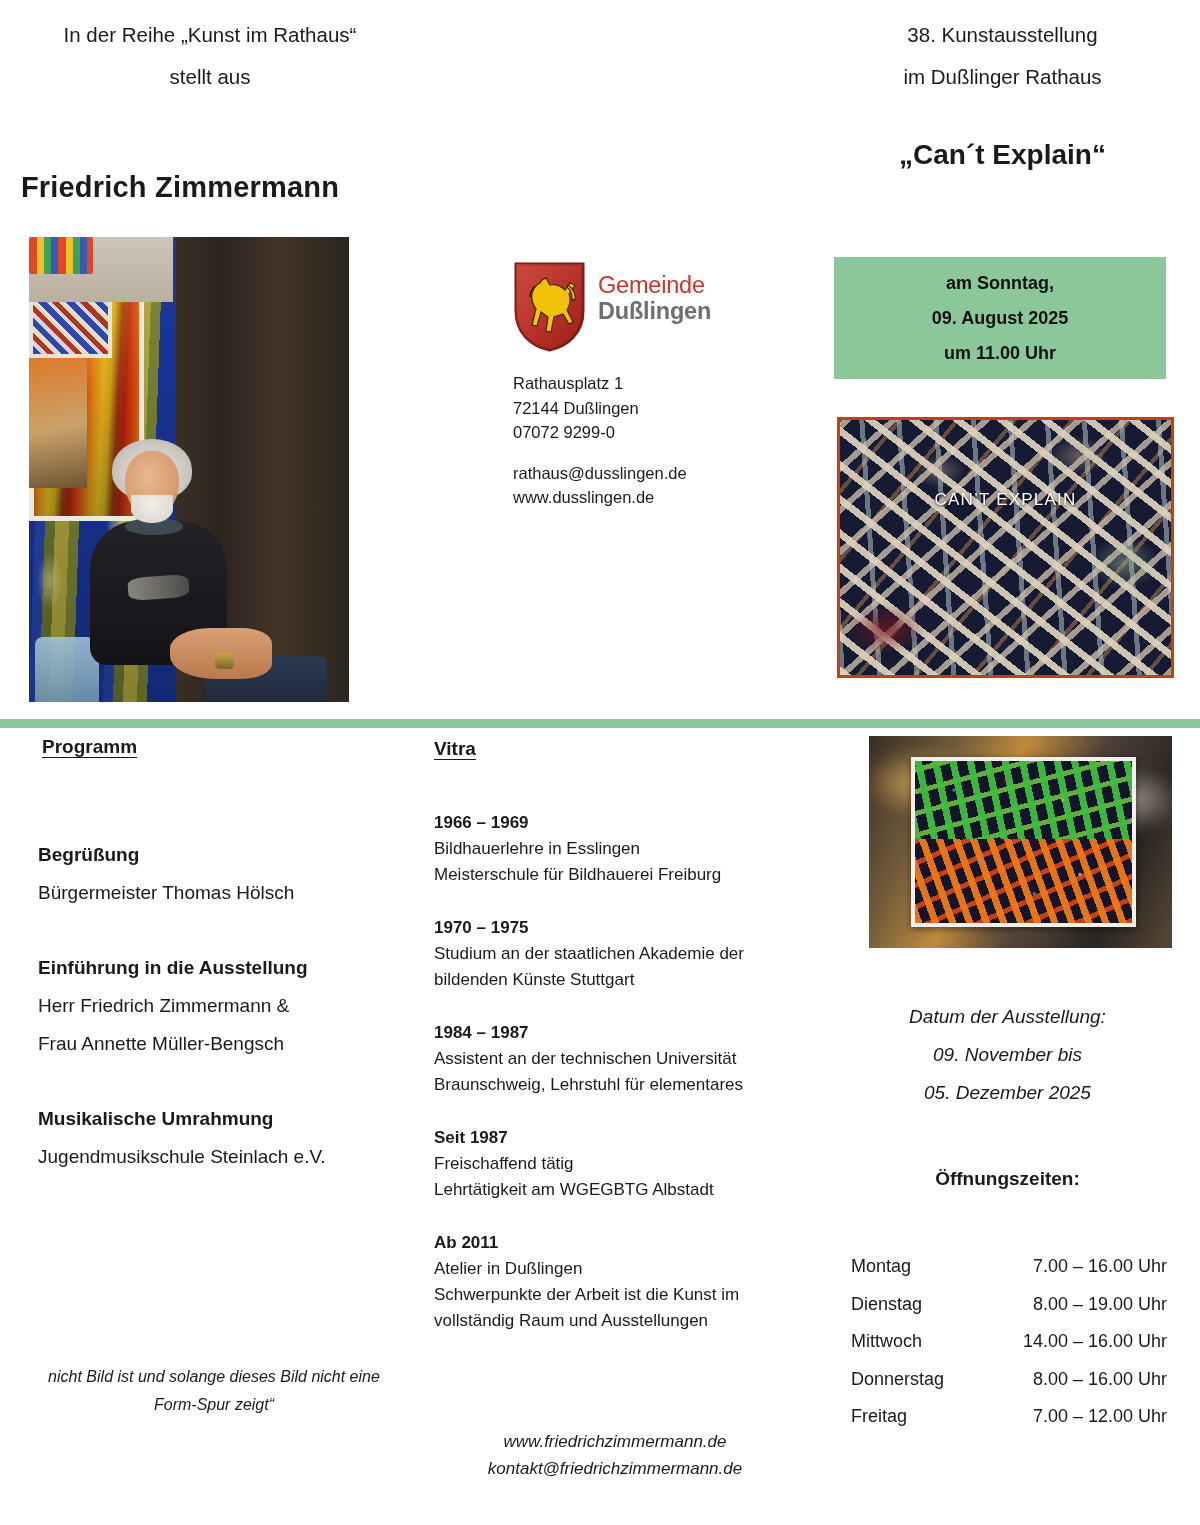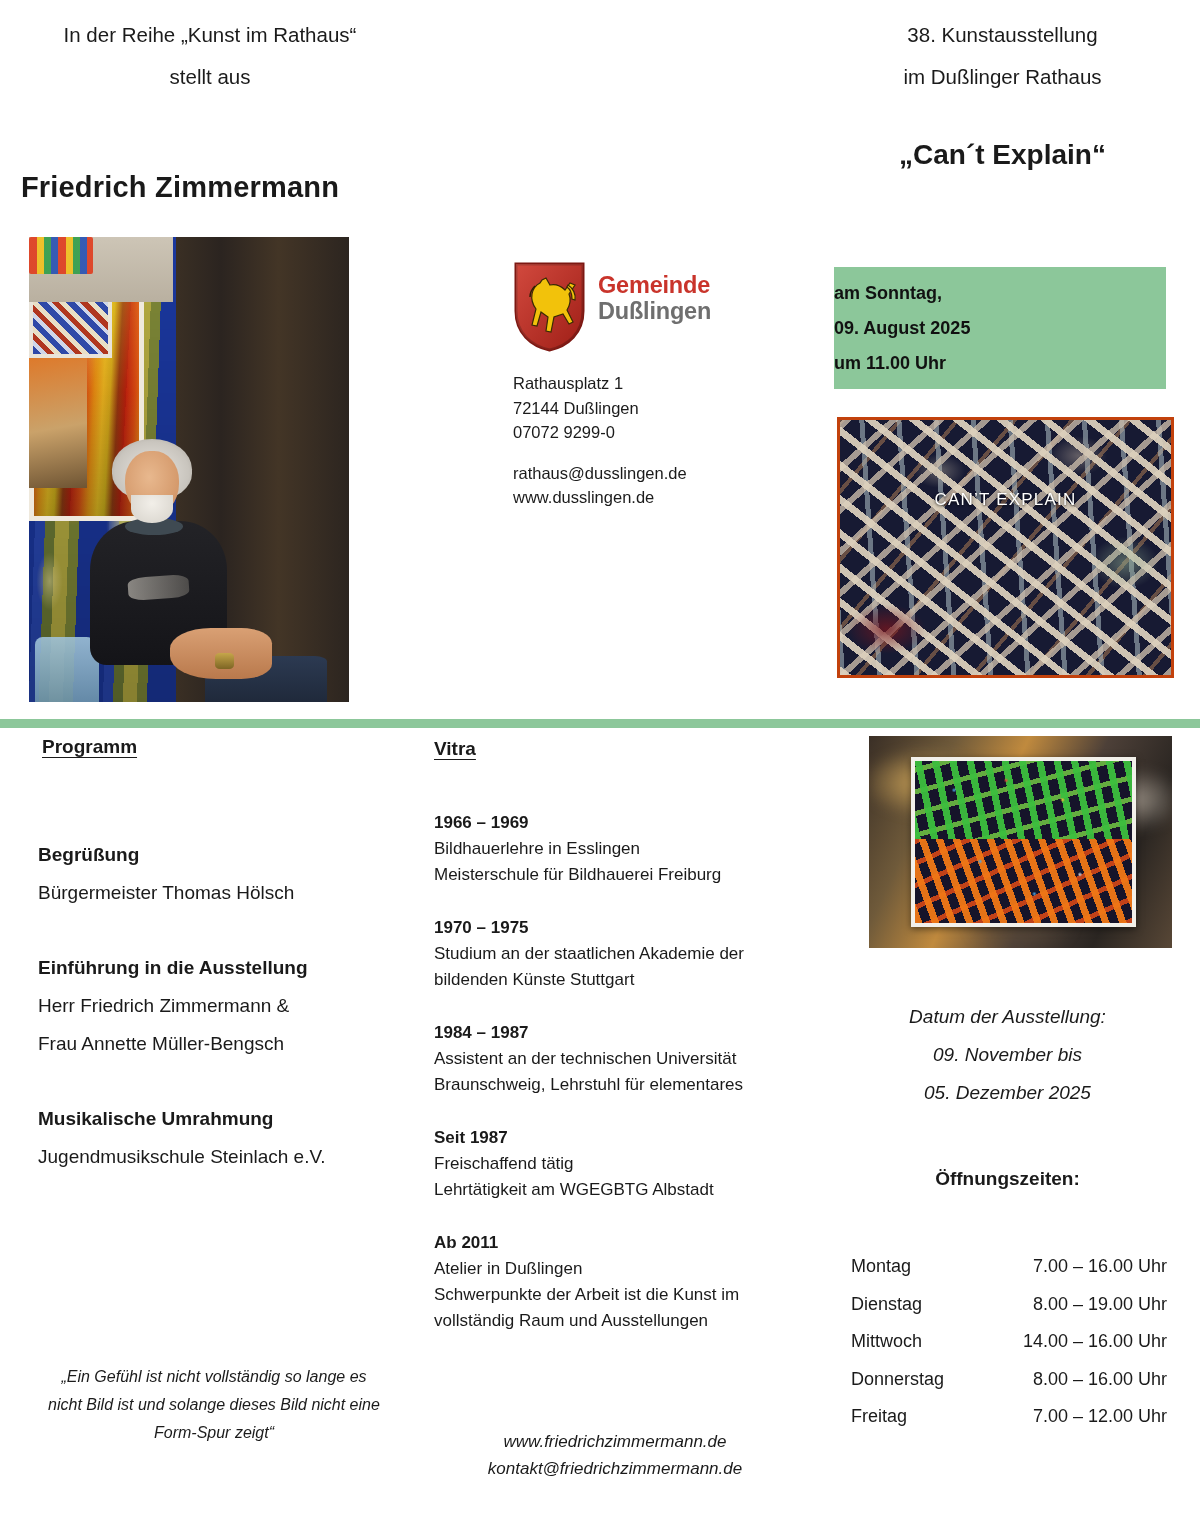--- a/index.html
+++ b/index.html
@@ -144,34 +144,34 @@
   }
   .ph-chair {
     position:absolute; left:2%; top:86%; width:20%; height:14%;
     background: linear-gradient(180deg,#9fc2d8,#6d94ad); border-radius:12% 20% 0 0; opacity:.9;
   }
 
   
   .crest-wrap { position:absolute; left:513px; top:261px; width:190px; height:100px; }
   .crest { position:absolute; left:0; top:0; width:73px; height:92px; }
   .crest-logo-text { position:absolute; left:85px; top:11px; line-height:1.12; }
-  .logo-l1 { font-size:23.5px; font-weight:bold; color:#c9342b; letter-spacing:-.2px; }
+  .logo-l1 { font-size:23.5px; font-weight:normal; color:#c9342b; letter-spacing:-.2px; }
   .logo-l2 { font-size:23.5px; font-weight:bold; color:#6f6f6f; letter-spacing:-.2px;text-align:right; }
 
   .address {
     position:absolute; left:513px; top:371px; width:250px;
     font-size:16.5px; line-height:24.5px; color:#1b1b1b;
   }
   .address .gap { height:16px; }
 
   
   .date-box {
-    position:absolute; left:834px; top:267px; width:332px; height:122px;
+    position:absolute; left:834px; top:257px; width:332px; height:122px;
     background:#8cc79a; display:flex; flex-direction:column;
-    align-items:flex-start; justify-content:center;
+    align-items:center; justify-content:center;
   }
   .date-box div { font-size:18px; font-weight:bold; line-height:35px; color:#111; }
 
   
   .painting1 {
     position:absolute; left:837px; top:417px; width:337px; height:261px;
     background:#171a33; overflow:hidden; border:3px solid #c2410c;
   }
   .painting1 .strokes { position:absolute; inset:0;
     background:
@@ -383,21 +383,20 @@
         <div class="p-line">Herr Friedrich Zimmermann &amp;</div>
         <div class="p-line">Frau Annette Müller-Bengsch</div>
       </div>
       <div class="p-item">
         <div class="p-title-b">Musikalische Umrahmung</div>
         <div class="p-line">Jugendmusikschule Steinlach e.V.</div>
       </div>
     </div>
 
     <div class="quote">
-      <div>„Ein Gefühl ist nicht vollständig so lange es</div>
       <div>nicht Bild ist und solange dieses Bild nicht eine</div>
       <div>Form-Spur zeigt“</div>
     </div>
 
     <div class="vita">
       <div class="v-item">
         <div class="v-year">1966 – 1969</div>
         <div class="v-line">Bildhauerlehre in Esslingen</div>
         <div class="v-line">Meisterschule für Bildhauerei Freiburg</div>
       </div>

